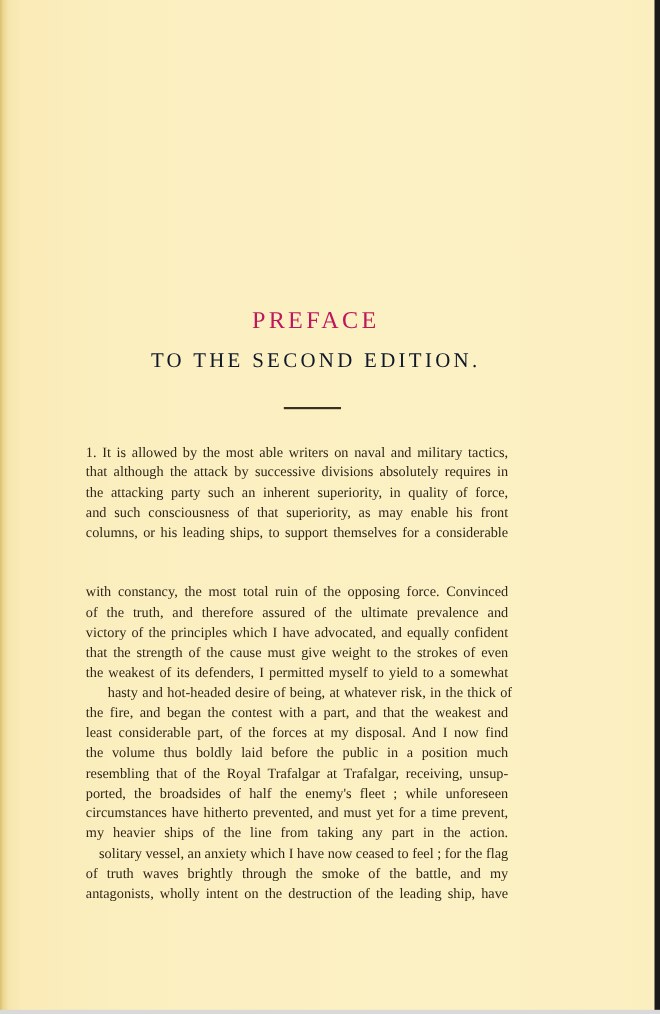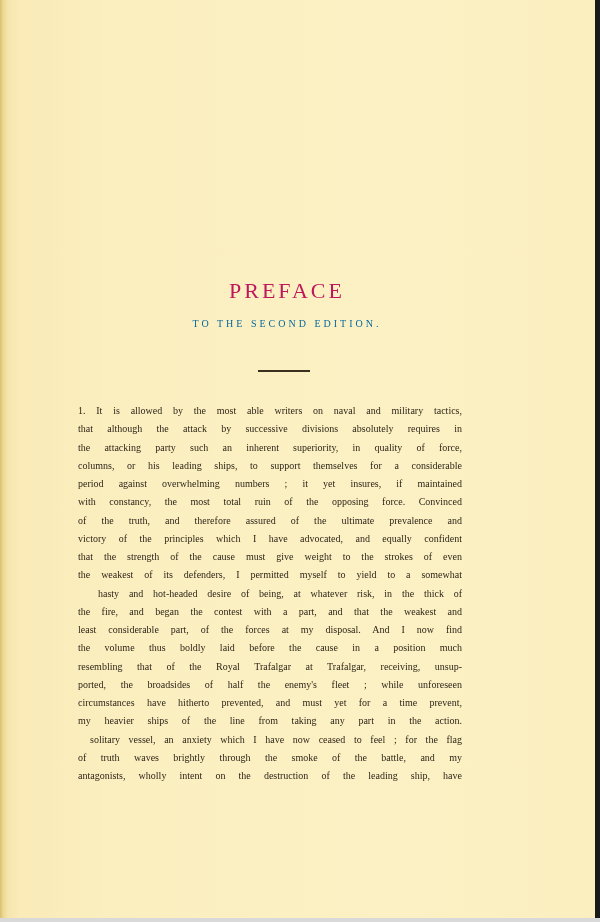--- a/index.html
+++ b/index.html
@@ -19,30 +19,30 @@
     position: absolute; left: 0; top: 918px; width: 600px; height: 4px;
     background: #d9d9d9;
   }
   .title {
     position: absolute; left: 0; width: 574px; top: 278px; text-align: center;
     font-family: "Liberation Serif", serif; font-size: 22px; letter-spacing: 3px;
     color: #be185d;
   }
   .subtitle {
     position: absolute; left: 0; width: 574px; top: 318px; text-align: center;
-    font-family: "Liberation Serif", serif; font-size: 10px; letter-spacing: 3px;
-    color: #0369a1;
+    font-family: "Liberation Serif", serif; font-size: 19px; letter-spacing: 3px;
+    color: #0f172a;
   }
   .rule {
     position: absolute; left: 258px; top: 370px; width: 52px; height: 1.5px;
     background: #3a3020;
   }
   .body-text {
     position: absolute; left: 78px; top: 402px; width: 384px;
-    font-family: "Liberation Serif", serif; font-size: 10px; line-height: 18.25px;
+    font-family: "Liberation Serif", serif; font-size: 13px; line-height: 18.25px;
     color: #2e2619;
   }
   .line {
     display: block; text-align: justify; text-align-last: justify;
     white-space: nowrap; height: 18.25px; overflow: visible;
   }
 </style>
 </head>
 <body>
 
@@ -51,31 +51,31 @@
 <div class="edge-bottom"></div>
 
 <div class="title">PREFACE</div>
 <div class="subtitle">TO THE SECOND EDITION.</div>
 <div class="rule"></div>
 
 <div class="body-text">
   <span class="line" style="white-space: nowrap; word-spacing: 0.644231px; display: block;">1. It is allowed by the most able writers on naval and military tactics,</span>
   <span class="line" style="white-space: nowrap; word-spacing: 0.677083px; display: block;">that although the attack by successive divisions absolutely requires in</span>
   <span class="line" style="white-space: nowrap; word-spacing: 2.09844px; display: block;">the attacking party such an inherent superiority, in quality of force,</span>
+  <span class="line" style="white-space: nowrap; word-spacing: 2.28281px; display: block;">and such consciousness of that superiority, as may enable his front</span>
   <span class="line" style="white-space: nowrap; word-spacing: -0.034375px; display: block;">columns, or his leading ships, to support themselves for a considerable</span>
-  <span class="line" style="white-space: nowrap; word-spacing: 1.81076px; display: block;">period against overwhelming numbers ; it yet insures, if maintained</span>
-  <span class="line" style="white-space: nowrap; word-spacing: 1.1875px; display: block;">with constancy, the most total ruin of the opposing force.  Convinced</span>
+  <span class="line" style="white-space: nowrap; word-spacing: 1.1875px; display: block; margin-top: 36px;">with constancy, the most total ruin of the opposing force.  Convinced</span>
   <span class="line" style="white-space: nowrap; word-spacing: 3.25937px; display: block;">of the truth, and therefore assured of the ultimate prevalence and</span>
   <span class="line" style="white-space: nowrap; word-spacing: -0.290625px; display: block;">victory of the principles which I have advocated, and equally confident</span>
   <span class="line" style="white-space: nowrap; word-spacing: 0.876202px; display: block;">that the strength of the cause must give weight to the strokes of even</span>
   <span class="line" style="white-space: nowrap; word-spacing: -0.0559896px; display: block;">the weakest of its defenders, I permitted myself to yield to a somewhat</span>
   <span class="line" style="white-space: nowrap; word-spacing: 0.667969px; display: block; margin-left: 20px;">hasty and hot-headed desire of being, at whatever risk, in the thick of</span>
   <span class="line" style="white-space: nowrap; word-spacing: 1.46034px; display: block;">the fire, and began the contest with a part, and that the weakest and</span>
   <span class="line" style="white-space: nowrap; word-spacing: 1.35807px; display: block;">least considerable part, of the forces at my disposal.  And I now find</span>
-  <span class="line" style="white-space: nowrap; word-spacing: 3.23011px; display: block;">the volume thus boldly laid before the cause in a position much</span>
+  <span class="line" style="white-space: nowrap; word-spacing: 3.23011px; display: block;">the volume thus boldly laid before the public in a position much</span>
   <span class="line" style="white-space: nowrap; word-spacing: 0.402778px; display: block;">resembling that of the Royal Trafalgar at Trafalgar, receiving, unsup-</span>
   <span class="line" style="white-space: nowrap; word-spacing: 2.63437px; display: block;">ported, the broadsides of half the enemy's fleet ; while unforeseen</span>
   <span class="line" style="white-space: nowrap; word-spacing: -0.479687px; display: block;">circumstances have hitherto prevented, and must yet for a time prevent,</span>
   <span class="line" style="white-space: nowrap; word-spacing: 3.71875px; display: block;">my heavier ships of the line from taking any part in the action.</span>
   <span class="line" style="white-space: nowrap; word-spacing: -0.36942px; display: block; margin-left: 12px;">solitary vessel, an anxiety which I have now ceased to feel ; for the flag</span>
   <span class="line" style="white-space: nowrap; word-spacing: 3.60795px; display: block;">of truth waves brightly through the smoke of the battle, and my</span>
   <span class="line" style="white-space: nowrap; word-spacing: 0.645312px; display: block;">antagonists, wholly intent on the destruction of the leading ship, have</span>
 </div>
 
 </body></html>

